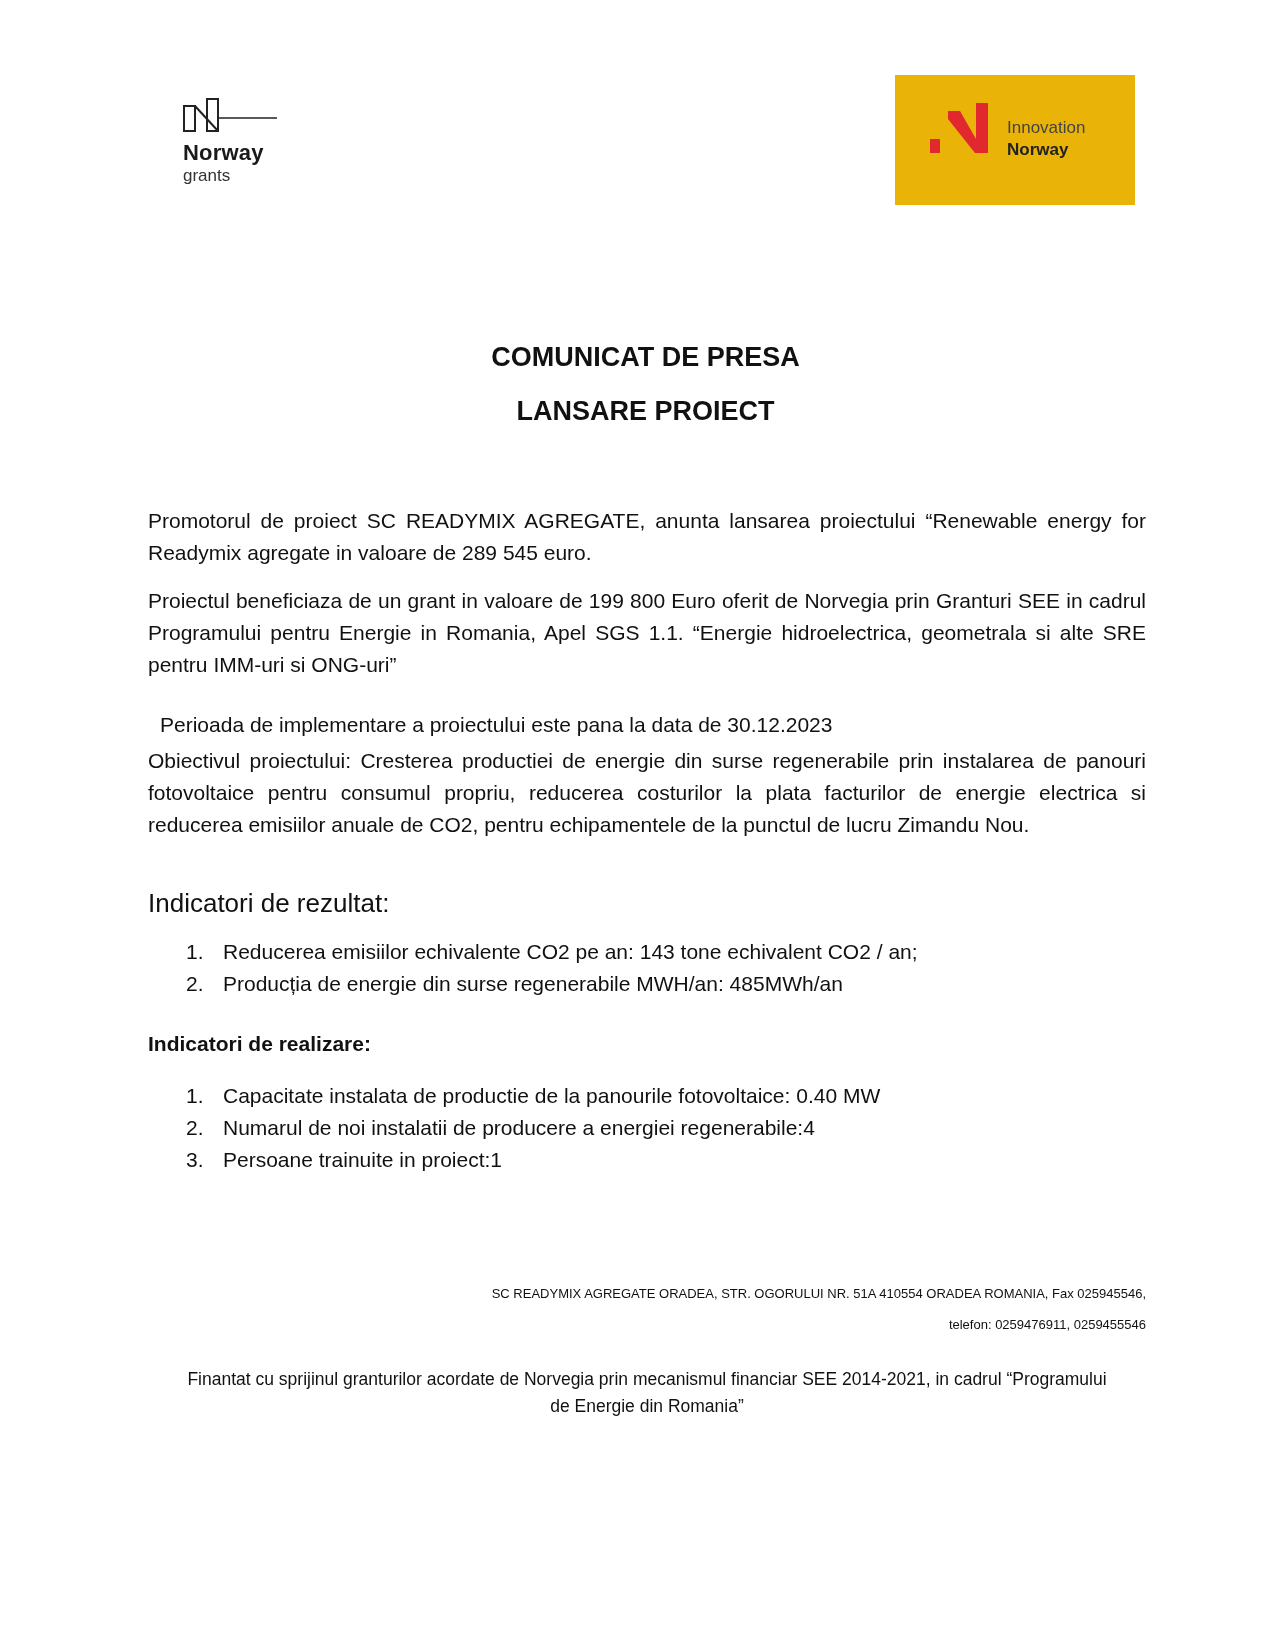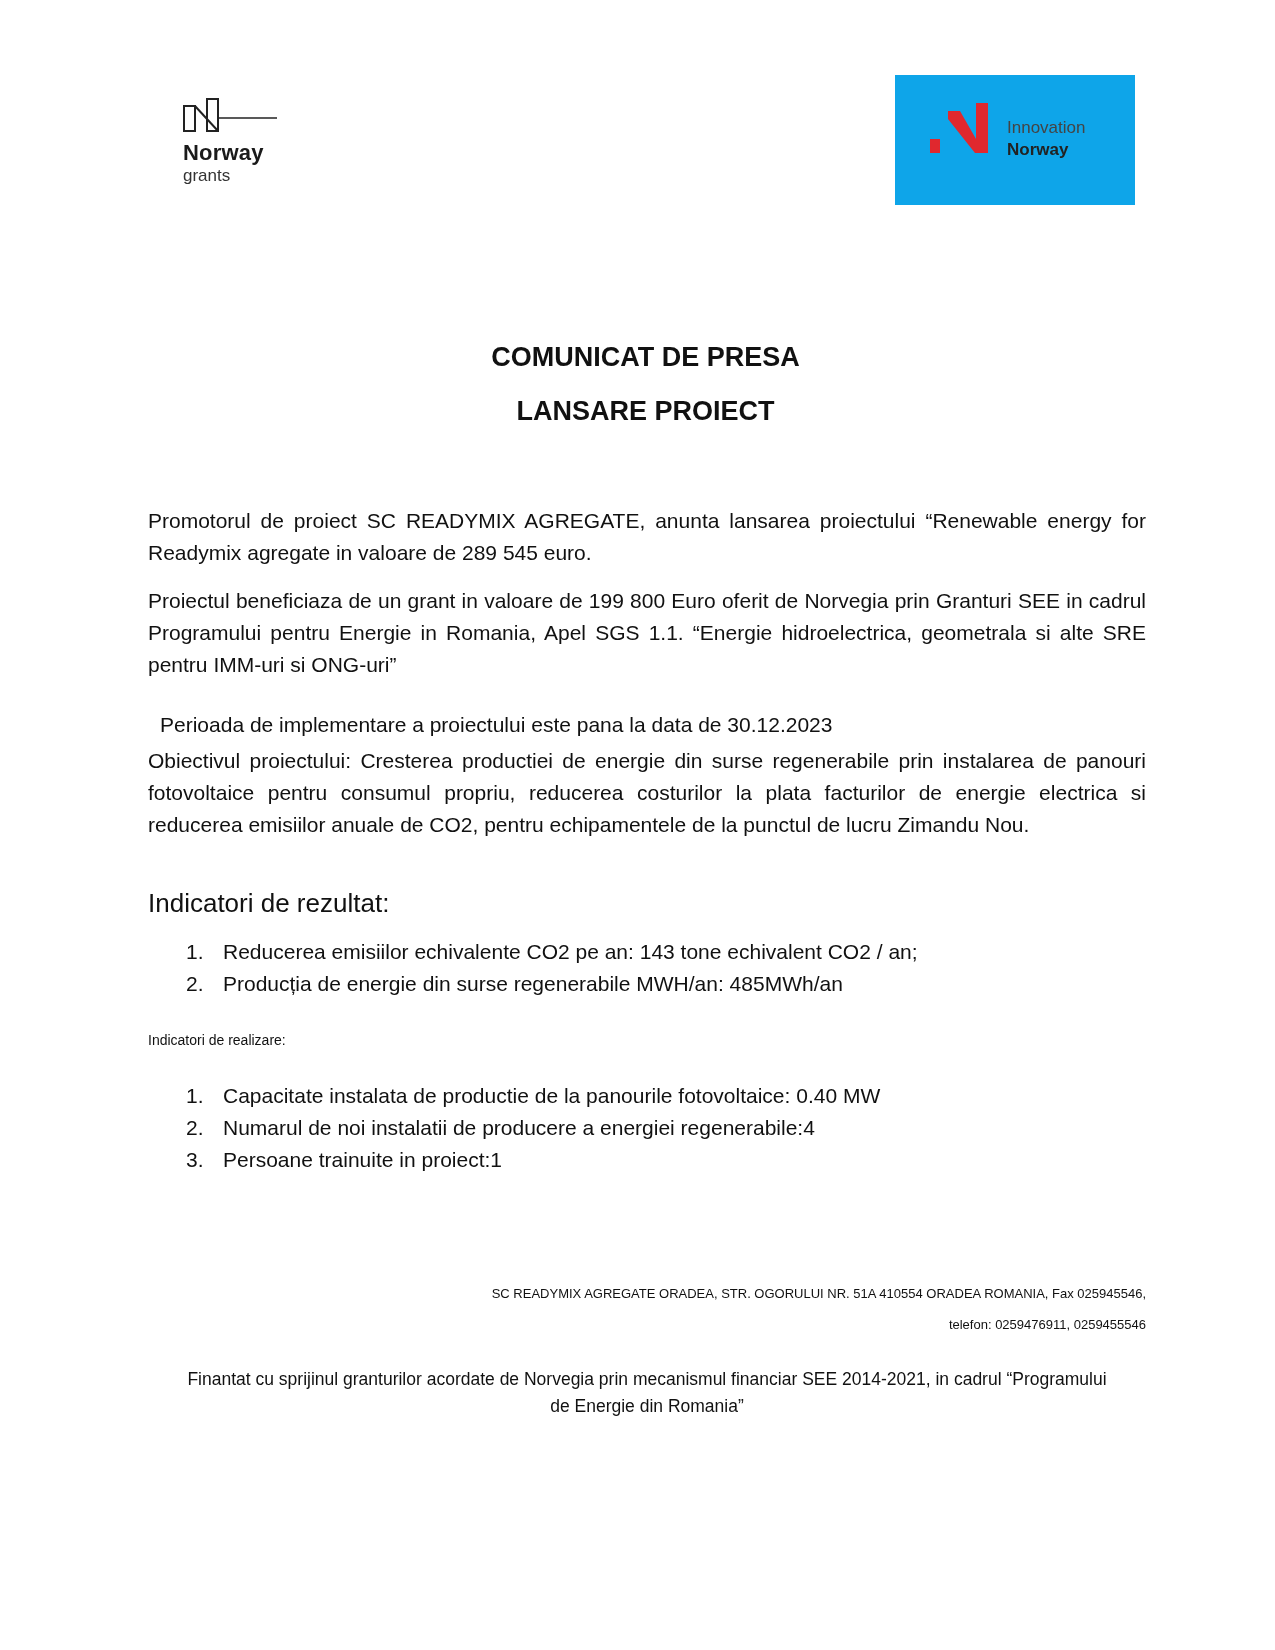--- a/index.html
+++ b/index.html
@@ -8,42 +8,42 @@
       font-family: "Liberation Sans", sans-serif; color: #111111;
     }
     .page { position: absolute; left: 0; top: 0; width: 1275px; height: 1650px; background: #fff; }
 
     
     .logo-ng { position: absolute; left: 183px; top: 98px; width: 110px; height: 100px; }
     .logo-ng svg { position: absolute; left: 0; top: 0; }
     .logo-ng .ng-word1 { position: absolute; left: 0; top: 42px; font-size: 22px; font-weight: bold; color: #1a1a1a; letter-spacing: 0.2px; }
     .logo-ng .ng-word2 { position: absolute; left: 0; top: 68px; font-size: 17px; color: #333333; }
 
-    .logo-in { position: absolute; left: 895px; top: 75px; width: 240px; height: 130px; background: #0ea5e9; }
+    .logo-in { position: absolute; left: 895px; top: 75px; width: 240px; height: 130px; background: #eab308; }
     .logo-in svg { position: absolute; left: 35px; top: 28px; }
     .logo-in .in-word1 { position: absolute; left: 112px; top: 43px; font-size: 17px; color: #444444; }
     .logo-in .in-word2 { position: absolute; left: 112px; top: 65px; font-size: 17px; font-weight: bold; color: #222222; }
 
     
     .title { position: absolute; left: 0; width: 1275px; text-align: center; font-weight: bold; font-size: 27px; color: #111; padding-left: 8px; }
     .title1 { top: 342px; }
     .title2 { top: 396px; }
 
     
     .body { position: absolute; left: 148px; width: 998px; font-size: 21px; line-height: 32px; text-align: justify; }
     .p1 { top: 505px; }
     .p2 { top: 585px; }
     .p3 { top: 697px; }
     .p4 { top: 745px; }
     .h-res { position: absolute; left: 148px; top: 888px; font-size: 26px; font-weight: normal; }
     .list { position: absolute; left: 148px; width: 998px; font-size: 21px; line-height: 32px; margin: 0; padding: 0; list-style: none; }
     .list li { position: relative; padding-left: 75px; }
     .list li .num { position: absolute; left: 38px; }
     .list-res { top: 936px; }
-    .h-real { position: absolute; left: 148px; top: 1032px; font-size: 14px; font-weight: normal; }
+    .h-real { position: absolute; left: 148px; top: 1032px; font-size: 21px; font-weight: bold; }
     .list-real { top: 1080px; }
 
     .contact-intro { position: absolute; left: 0; width: 1275px; top: 1227px; text-align: center; font-style: italic; font-size: 20px; }
     .contact { position: absolute; left: 148px; width: 998px; top: 1278px; text-align: right; font-size: 13px; line-height: 31px; }
     .funding { position: absolute; left: 148px; width: 998px; top: 1366px; text-align: center; font-size: 17.5px; line-height: 27px; }
     b { font-weight: normal; }
   </style>
 </head>
 <body>
 

